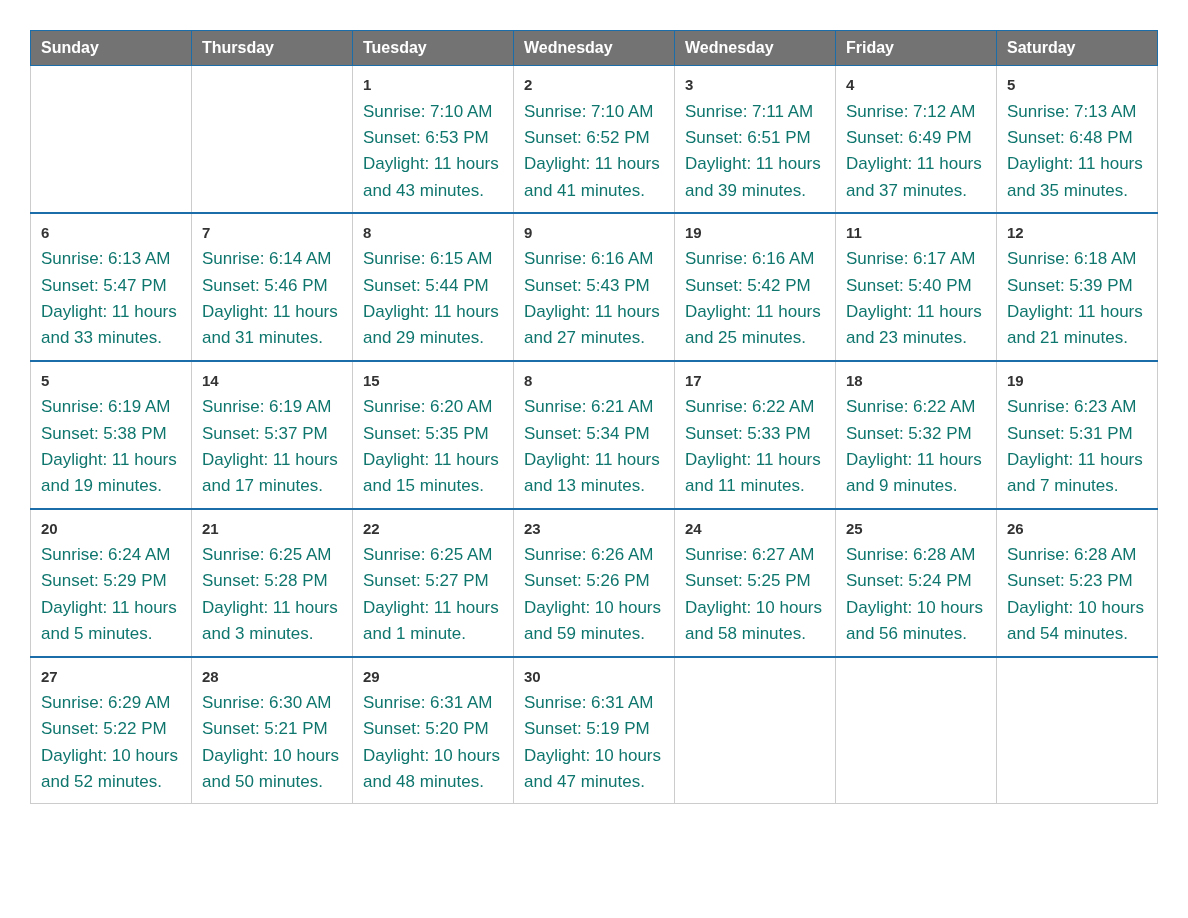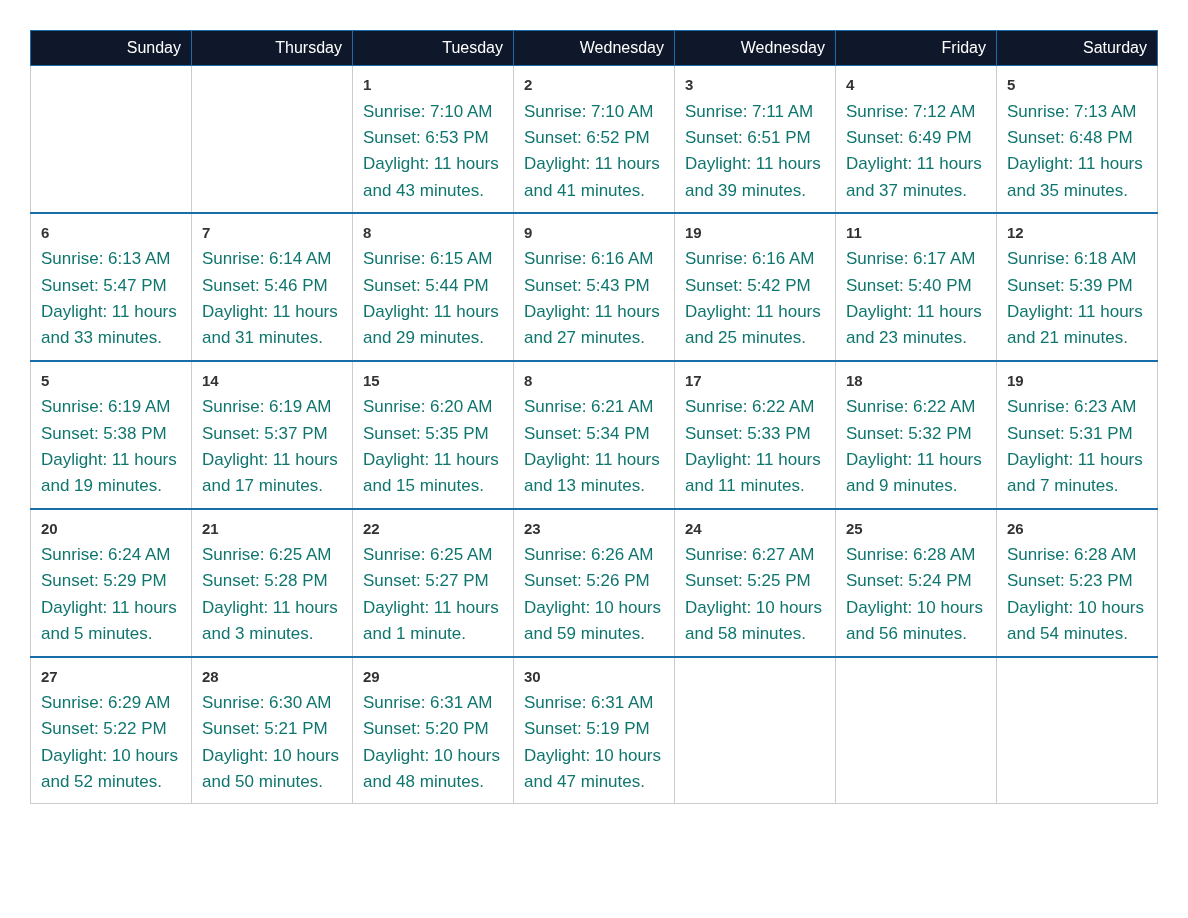--- a/index.html
+++ b/index.html
@@ -56,26 +56,26 @@
       font-size: 20px;
       color: #555;
       font-weight: normal;
     }
     .calendar {
       width: 100%;
       border-collapse: collapse;
       margin-top: 8px;
     }
     .calendar th {
-      background-color: #0f172a;
+      background-color: #737373;
       color: #fff;
       padding: 8px 10px;
       font-size: 16px;
-      font-weight: normal;
-      text-align: right;
+      font-weight: bold;
+      text-align: left;
       border: 1px solid #1a6da8;
     }
     .calendar td {
       vertical-align: top;
       padding: 8px 10px;
       border: 1px solid #ccc;
       width: 14.28%;
       font-size: 13.5px;
       line-height: 1.5;
       min-height: 100px;

